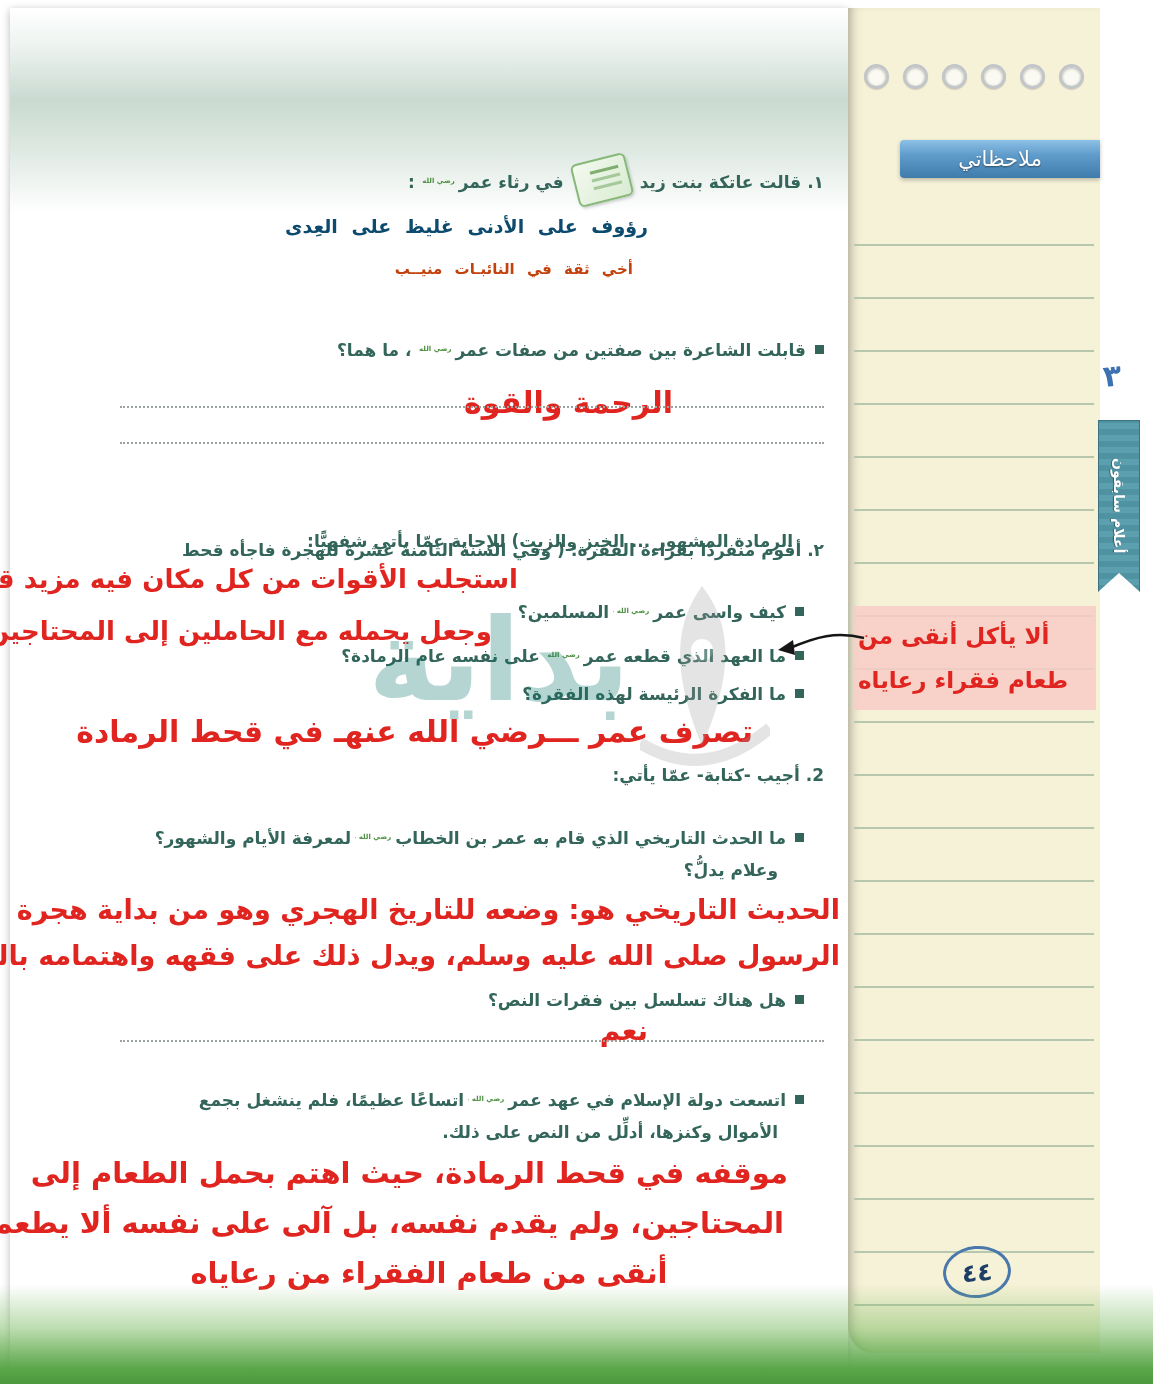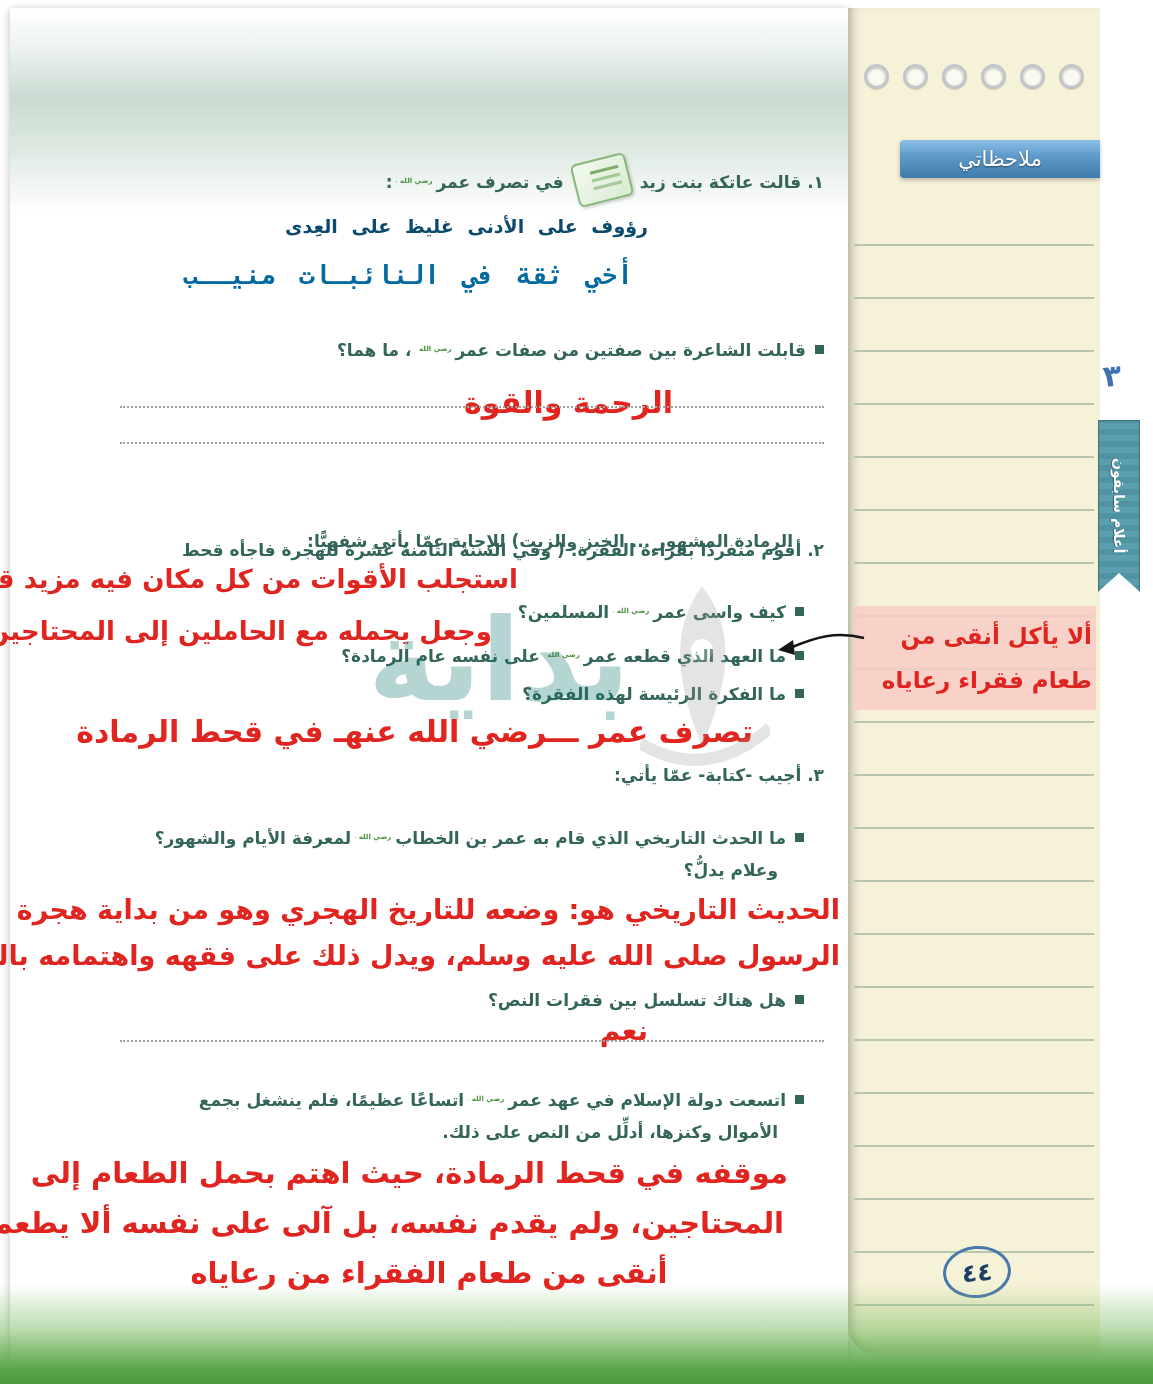--- a/index.html
+++ b/index.html
@@ -29,21 +29,21 @@
   .hon{
     display:inline-block;font-size:7px;color:#4c9141;margin:0 4px;vertical-align:3px;
     max-width:36px;overflow:hidden;white-space:nowrap;font-weight:bold;
   }
   .red{
     position:absolute;direction:rtl;white-space:nowrap;z-index:2;
     color:#e0241f;font-weight:bold;
   }
   .dots{position:absolute;border-bottom:2px dotted #9aa39d;z-index:2;}
   .poem1{color:#0c4a6e;font-size:19px;word-spacing:7px;}
-  .poem2{color:#0369a1;font-size:26px;word-spacing:7px;font-family:Liberation Mono, monospace;}
+  .poem2{color:#c2410c;font-size:15px;word-spacing:7px;}
   .note-icon{
     display:inline-block;width:52px;height:40px;margin:0 10px;vertical-align:-14px;
     transform:rotate(-14deg);position:relative;border-radius:6px;
     background:linear-gradient(135deg,#f3f9ef,#d9ecd2);border:2px solid #86b878;
     box-shadow:1px 2px 3px rgba(0,0,0,.18);
   }
   .note-icon::before{
     content:"";position:absolute;right:7px;top:9px;left:16px;height:3px;background:#7fae6f;
     box-shadow:0 8px 0 #a5c99a,0 16px 0 #a5c99a;
   }
@@ -76,21 +76,21 @@
   .nb-tab{
     position:absolute;top:132px;right:0;width:200px;height:38px;z-index:3;
     background:linear-gradient(180deg,#8cc0e6 0%,#5f9ccb 40%,#3f7cab 100%);
     border-radius:4px 0 0 4px;display:flex;align-items:center;justify-content:center;
     color:#ffffff;font-weight:normal;font-size:21px;direction:rtl;
     text-shadow:0 1px 2px rgba(0,0,0,.45);box-shadow:0 2px 4px rgba(0,0,0,.25);
   }
   .nb-note{
     position:absolute;top:598px;left:6px;right:4px;z-index:3;padding:8px 4px;
     background:rgba(248,205,198,.85);color:#e0241f;font-weight:bold;font-size:23px;
-    text-align:right;direction:rtl;line-height:44px;
+    text-align:left;direction:rtl;line-height:44px;
   }
   .page-circle{
     position:absolute;left:95px;top:1238px;width:62px;height:46px;z-index:3;
     border:3px solid #4878ac;border-radius:50%;transform:rotate(-5deg);
     display:flex;align-items:center;justify-content:center;
     color:#1d3f66;font-size:25px;font-weight:bold;
   }
   
   .chapter-no{
     position:absolute;left:1103px;top:358px;z-index:3;color:#3c72b0;
@@ -109,21 +109,21 @@
   }
   .arrow{position:absolute;left:776px;top:628px;z-index:7;}
 </style>
 </head>
 <body>
 
 <div class="main-page">
   <div class="top-band"></div>
 
   <div class="q" style="top:150px;right:24px;">
-    <span>١.  قالت عاتكة بنت زيد</span><span class="note-icon"></span><span>في تصرف عمر</span><span class="hon">رضي الله عنه</span><span>:</span>
+    <span>١.  قالت عاتكة بنت زيد</span><span class="note-icon"></span><span>في رثاء عمر</span><span class="hon">رضي الله عنه</span><span>:</span>
   </div>
 
   <div class="q poem1" style="top:207px;right:200px;">رؤوف على الأدنى غليظ على العِدى</div>
   <div class="q poem2" style="top:252px;right:215px;">أخي ثقة في النائبـات منيــب</div>
 
   <div class="q" style="top:332px;right:24px;">
     <span class="sq"></span><span>قابلت الشاعرة بين صفتين من صفات عمر</span><span class="hon">رضي الله عنه</span><span>، ما هما؟</span>
   </div>
   <div class="red" style="top:377px;right:175px;font-size:30px;">الرحمة والقوة</div>
   <div class="dots" style="top:398px;right:24px;left:110px;"></div>
@@ -142,21 +142,21 @@
   <div class="q" style="top:638px;right:44px;">
     <span class="sq"></span><span>ما العهد الذي قطعه عمر</span><span class="hon">رضي الله عنه</span><span>على نفسه عام الرمادة؟</span>
   </div>
 
   <div class="q" style="top:676px;right:44px;">
     <span class="sq"></span><span>ما الفكرة الرئيسة لهذه الفقرة؟</span>
   </div>
 
   <div class="red" style="top:706px;right:95px;left:150px;text-align:center;font-size:30px;">تصرف عمر ـــرضي الله عنهـ في قحط الرمادة</div>
 
-  <div class="q" style="top:757px;right:24px;">٣.  أجيب -كتابة- عمّا يأتي:</div>
+  <div class="q" style="top:757px;right:24px;">2.  أجيب -كتابة- عمّا يأتي:</div>
 
   <div class="q" style="top:820px;right:44px;">
     <span class="sq"></span><span>ما الحدث التاريخي الذي قام به عمر بن الخطاب</span><span class="hon">رضي الله عنه</span><span>لمعرفة الأيام والشهور؟</span>
   </div>
   <div class="q" style="top:852px;right:70px;">وعلام يدلُّ؟</div>
 
   <div class="red" style="top:886px;left:20px;right:8px;text-align:center;font-size:27px;">الحديث التاريخي هو: وضعه للتاريخ الهجري وهو من بداية هجرة</div>
   <div class="red" style="top:932px;left:20px;right:8px;text-align:center;font-size:27px;">الرسول صلى الله عليه وسلم، ويدل ذلك على فقهه واهتمامه بالمسلمين</div>
 
   <div class="q" style="top:950px;right:44px;margin-top:32px;">

